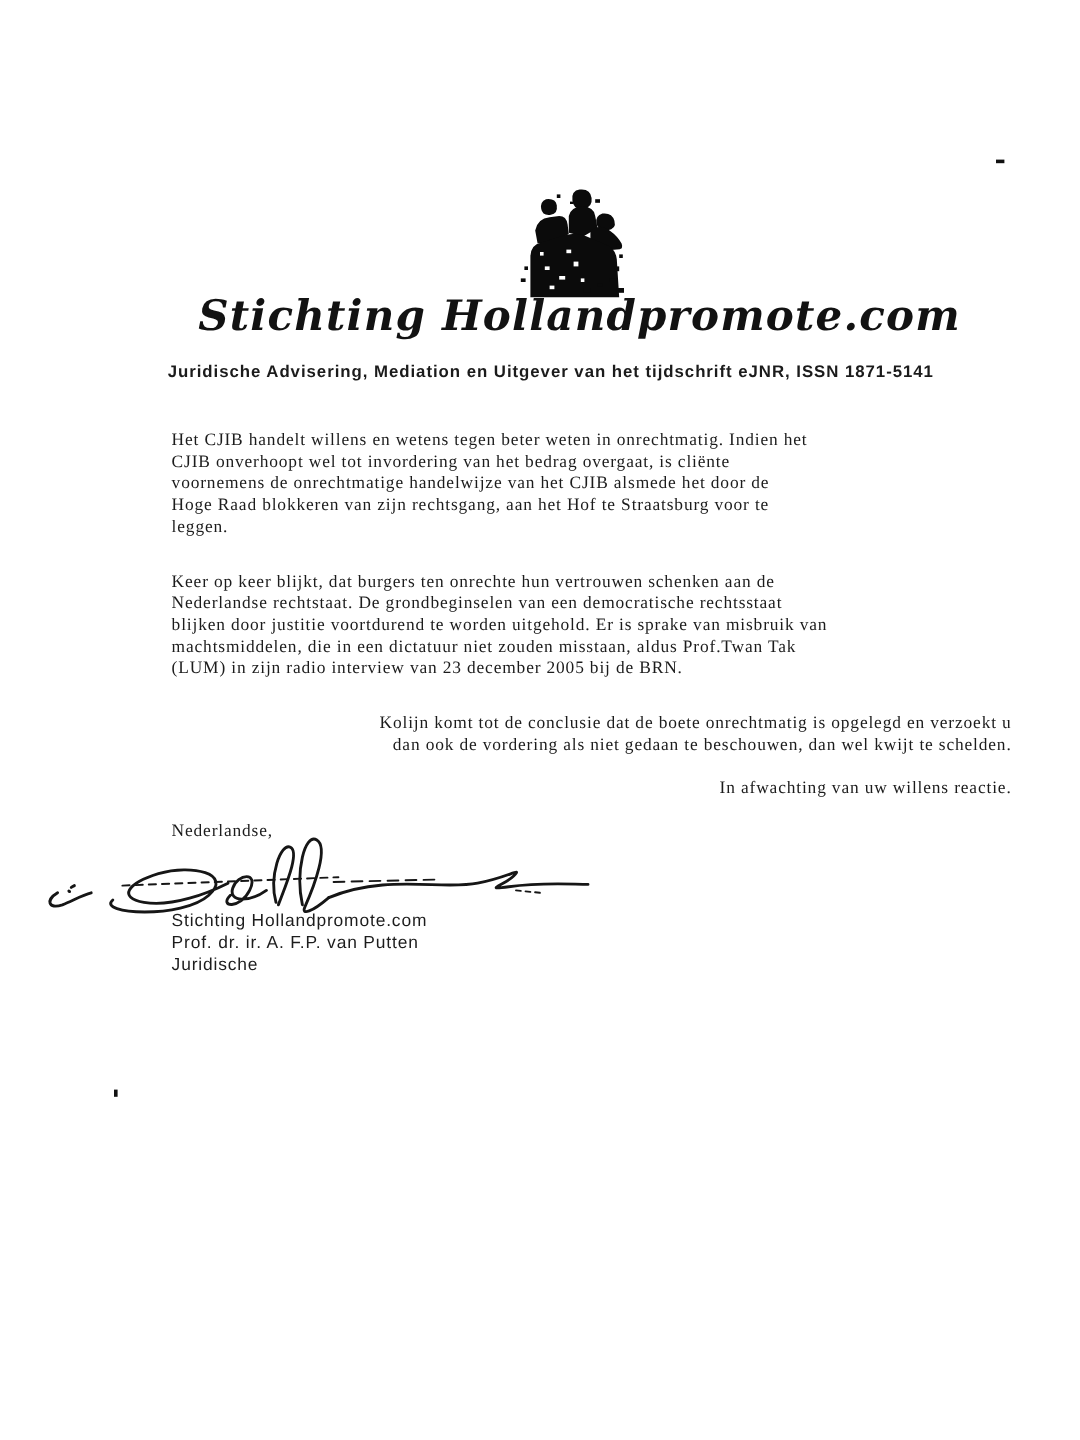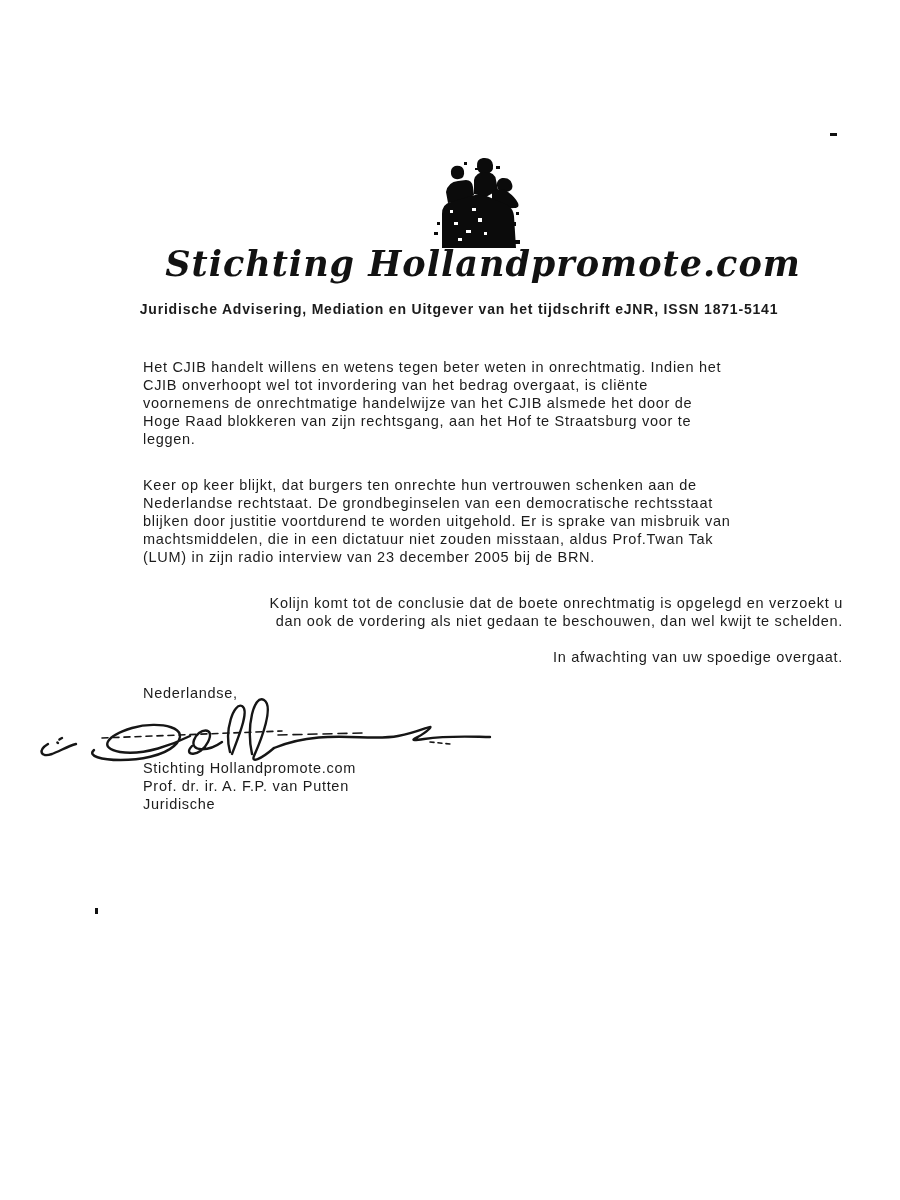--- a/index.html
+++ b/index.html
@@ -50,21 +50,21 @@
   
   .body-text {
     position: absolute;
     left: 143px; top: 358px;
     width: 700px;
     font-size: 14.5px;
     line-height: 18px;
     letter-spacing: 0.7px;
     color: #1c1c1c;
   }
-  .p { white-space: pre-line; }
+  .p { white-space: pre-line; font-family: Liberation Serif, serif; }
   .mb28 { margin-bottom: 28px; }
   .mb18 { margin-bottom: 18px; text-align: right; }
 
   
   .signature {
     position: absolute;
     left: 32px; top: 686px;
     width: 465px; height: 82px;
   }
   .sig-block {
@@ -133,21 +133,21 @@
 voornemens de onrechtmatige handelwijze van het CJIB alsmede het door de
 Hoge Raad blokkeren van zijn rechtsgang, aan het Hof te Straatsburg voor te
 leggen.</p>
     <p class="p mb28">Keer op keer blijkt, dat burgers ten onrechte hun vertrouwen schenken aan de
 Nederlandse rechtstaat. De grondbeginselen van een democratische rechtsstaat
 blijken door justitie voortdurend te worden uitgehold. Er is sprake van misbruik van
 machtsmiddelen, die in een dictatuur niet zouden misstaan, aldus Prof.Twan Tak
 (LUM) in zijn radio interview van 23 december 2005 bij de BRN.</p>
     <p class="p mb18">Kolijn komt tot de conclusie dat de boete onrechtmatig is opgelegd en verzoekt u
 dan ook de vordering als niet gedaan te beschouwen, dan wel kwijt te schelden.</p>
-    <p class="p mb18">In afwachting van uw spoedige overgaat.</p>
+    <p class="p mb18">In afwachting van uw willens reactie.</p>
     <p class="p">Nederlandse,</p>
   </div>
 
   <div class="signature">
     <svg width="465" height="82" viewBox="0 0 465 82" xmlns="http://www.w3.org/2000/svg">
       <g fill="none" stroke="#161616" stroke-width="2.4" stroke-linecap="round">
 
         <path d="M16 58 C 6 64 8 72 20 68 C 28 65 36 60 44 58"></path>
         <path d="M30 52 C 26 54 24 56 26 57" stroke-dasharray="3 4"></path>
 

